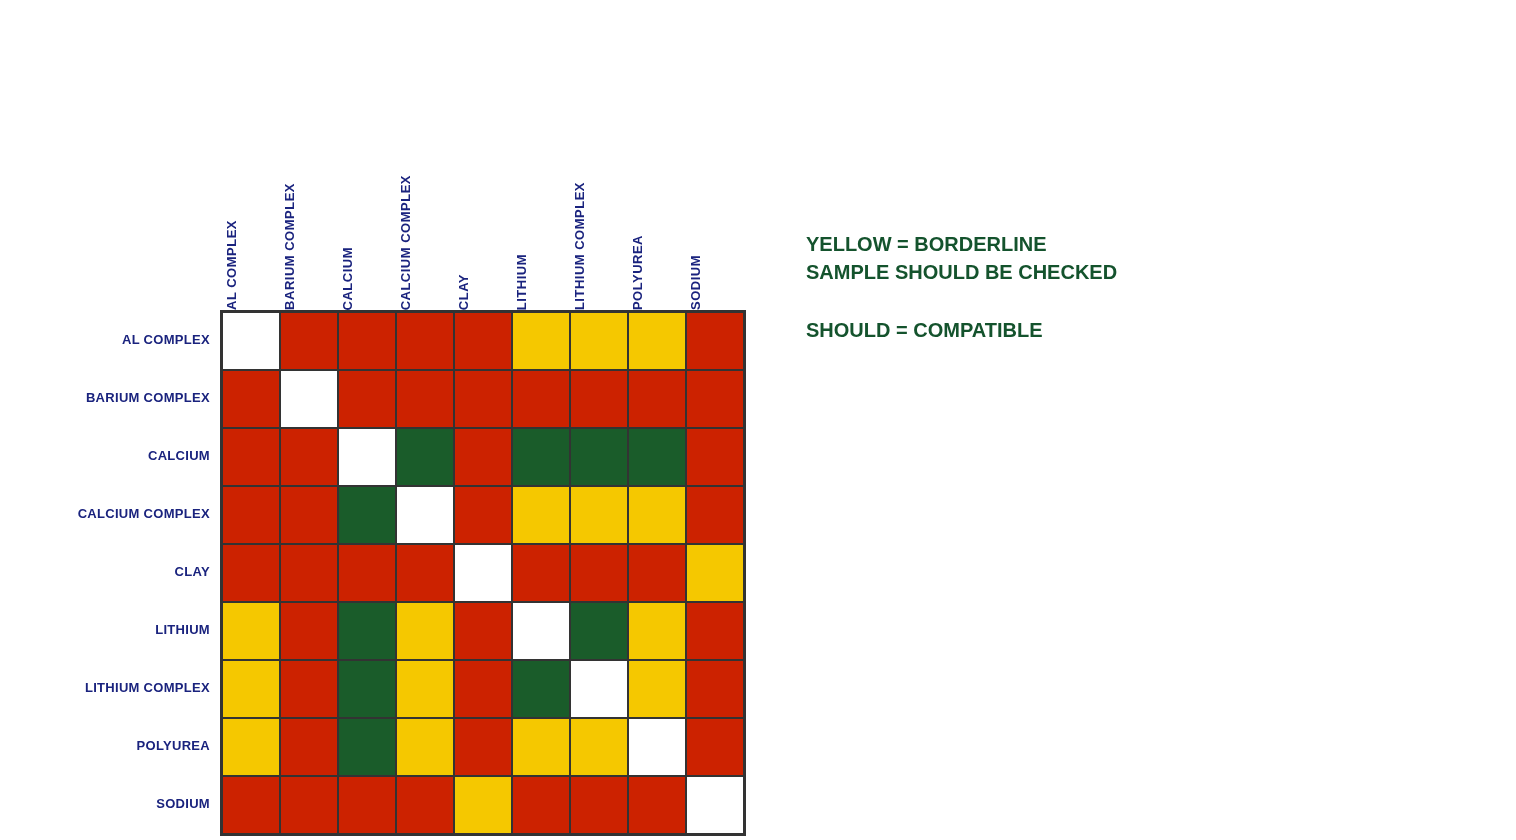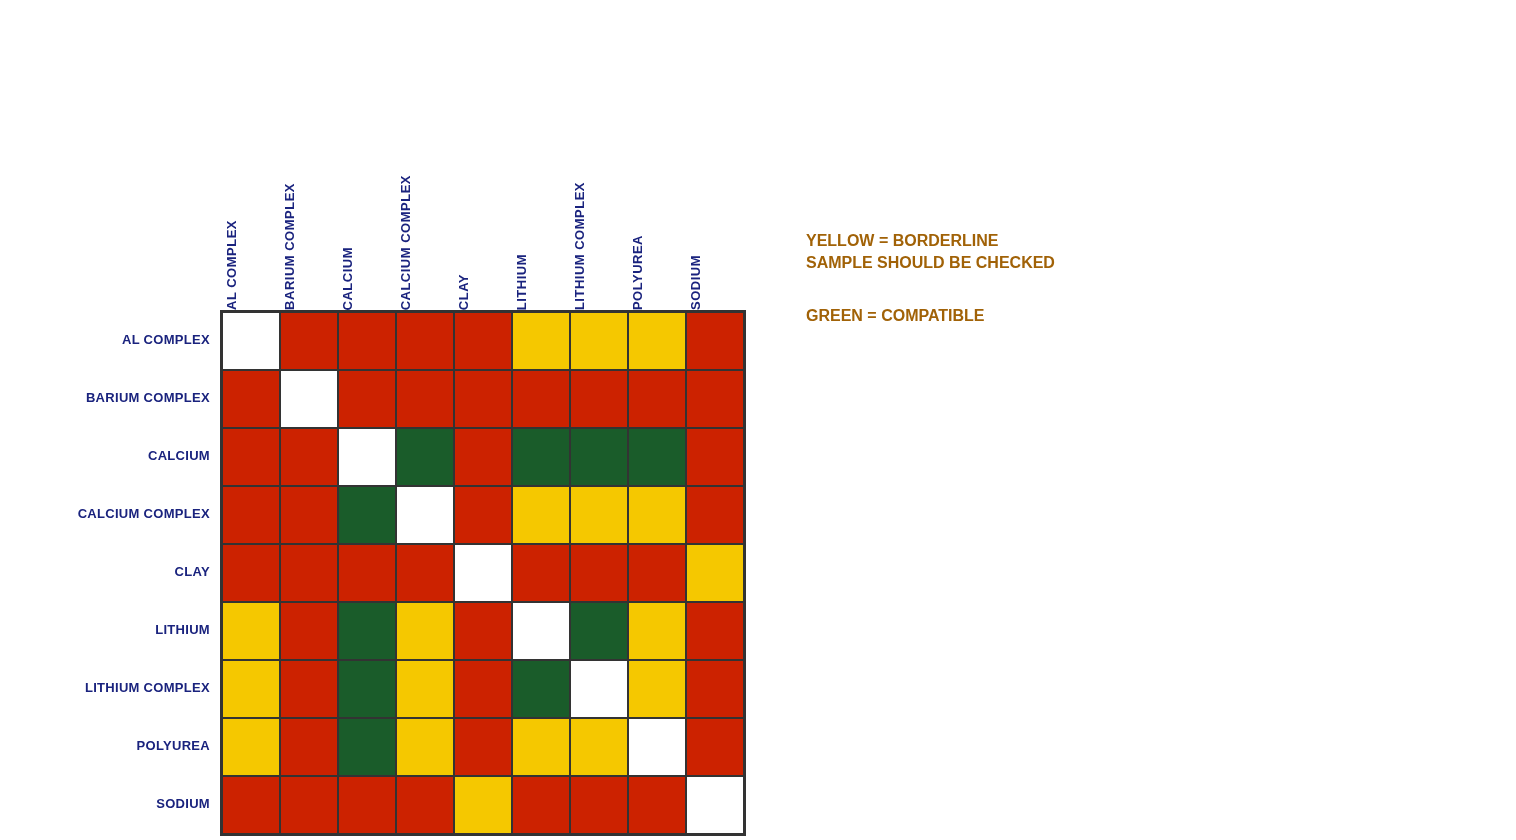--- a/index.html
+++ b/index.html
@@ -105,23 +105,23 @@
 
     .legend {
       display: flex;
       flex-direction: column;
       justify-content: center;
       padding-top: 200px;
       gap: 30px;
     }
 
     .legend-item {
-      font-size: 16px;
+      font-size: 20px;
       font-weight: bold;
-      color: #a16207;
+      color: #14532d;
       line-height: 1.4;
     }
   </style>
 </head>
 <body>
 
 <div class="page-container">
   <div class="matrix-container">
     <div class="col-headers" id="col-headers-container">
         <div class="col-header-cell">
@@ -263,15 +263,15 @@
             <div class="cell red"></div>
             <div class="cell red"></div>
             <div class="cell white"></div>
           </div>
         </div>
     </div>
   </div>
 
   <div class="legend">
     <div class="legend-item">YELLOW = BORDERLINE<br>SAMPLE SHOULD BE CHECKED</div>
-    <div class="legend-item">GREEN = COMPATIBLE</div>
+    <div class="legend-item">SHOULD = COMPATIBLE</div>
   </div>
 </div>
 
 </body></html>

